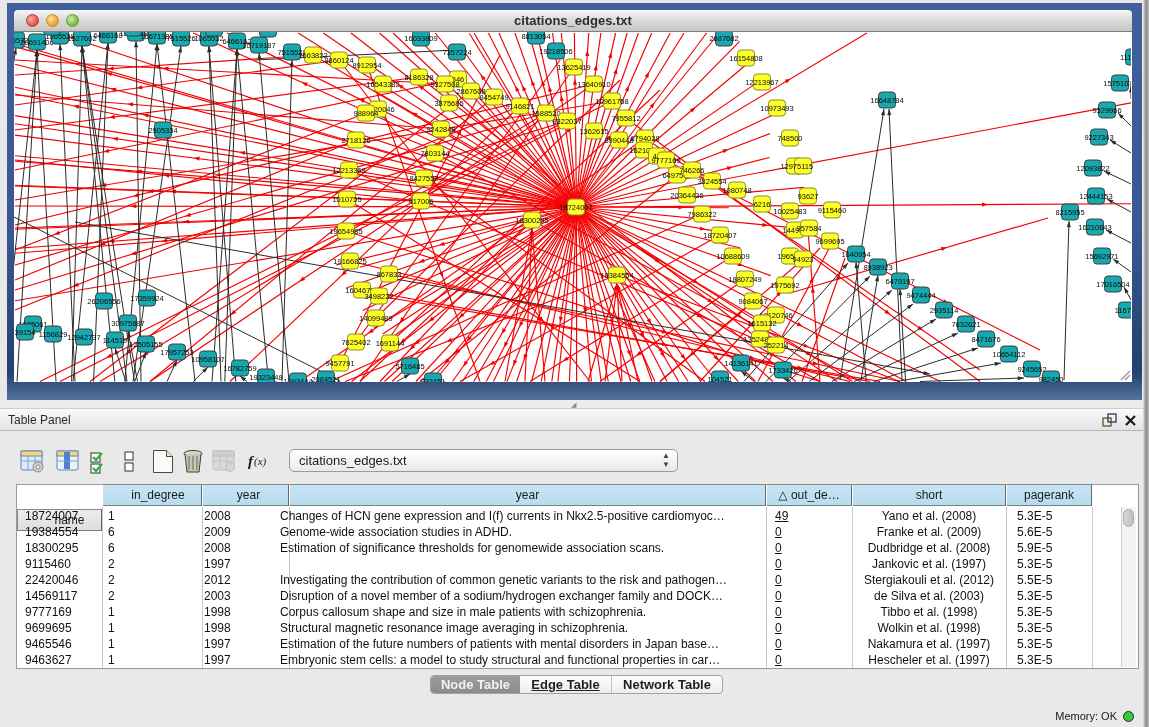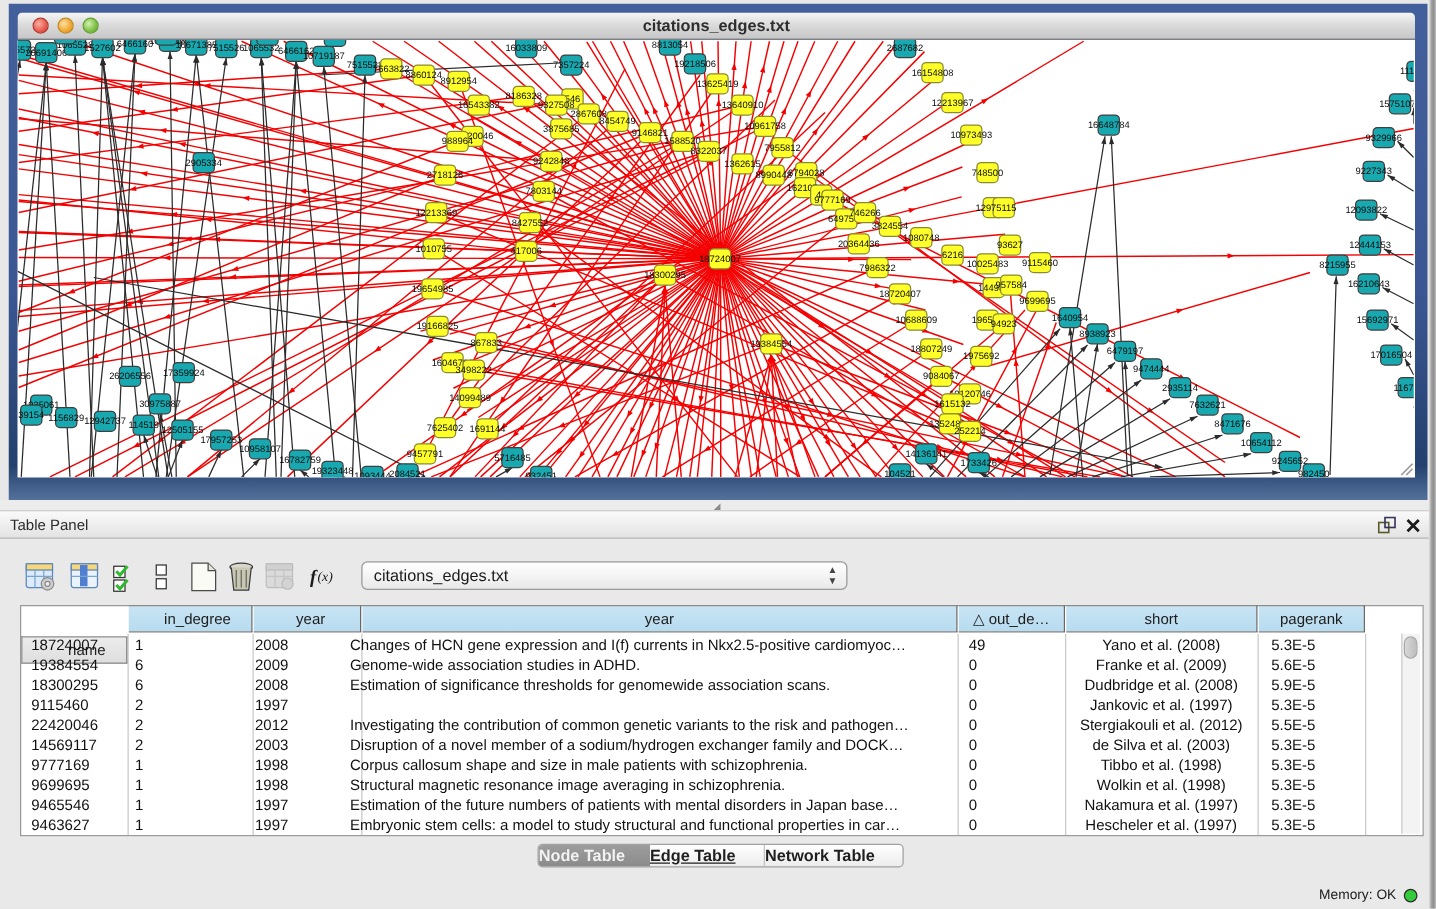--- a/index.html
+++ b/index.html
@@ -25,29 +25,29 @@
   background:#ffffff; border:1px solid #9a9a9a; }
 .hd { position:absolute; top:484px; height:22px; background:linear-gradient(#c8e4f4,#b7dcef);
   border-right:1px solid #686868; border-top:1px solid #8a8a8a; border-bottom:1px solid #7e7e7e;
   font-size:12px; color:#1c1c1c; text-align:center; line-height:21px; }
 .trow { position:absolute; left:17px; width:1100px; height:16px; font-size:12px; color:#111; }
 .trow span { position:absolute; top:1px; white-space:nowrap; overflow:hidden; }
 .c0 { left:8px; width:80px; }
 .c1 { left:91px; width:90px; }
 .c2 { left:187px; width:80px; }
 .c3 { left:263px; width:478px; }
-.c4 { left:758px; width:80px; }
+.c4 { left:758px; width:80px;text-decoration:underline; }
 .c5 { left:836px; width:152px; text-align:center; }
 .c6 { left:1000px; width:86px; }
 .vline { position:absolute; top:507px; height:161px; width:1px; background:#c9c9c9; }
 #sbtrack { position:absolute; left:1121px; top:507px; width:15px; height:160px; background:#f3f3f3; border-left:1px solid #cccccc; }
 #sbthumb { position:absolute; left:1123px; top:509px; width:11px; height:18px; background:linear-gradient(90deg,#d8d8d8,#bdbdbd); border:1px solid #a8a8a8; border-radius:6px; }
 #tabs { position:absolute; left:430px; top:675px; height:19px; border:1px solid #a2a2a2; border-radius:4px;
   background:linear-gradient(#ffffff,#ececec); font-size:13px; font-weight:bold; }
-#tabs span { display:inline-block; height:17px; line-height:17px; text-align:left; color:#1f1f1f; vertical-align:top; }
+#tabs span { display:inline-block; height:17px; line-height:17px; text-align:center; color:#1f1f1f; vertical-align:top; }
 #tabs .sel { background:linear-gradient(#9d9d9d,#8b8b8b); color:#f2f2f2; border-radius:3px 0 0 3px; }
 #mem { position:absolute; right:32px; top:710px; font-size:11px; color:#1a1a1a; }
 #memdot { position:absolute; right:15px; top:711px; width:11px; height:11px; border-radius:50%;
   background:#35c93c; border:1.5px solid #2c2c2c; }
 #redge { position:absolute; right:0; top:0; width:6px; height:727px; background:linear-gradient(90deg,#e6e6e6,#9b9b9b 40%,#8f8f8f 70%,#cdcdcd); }
 .icn { position:absolute; top:449px; }
 </style></head>
 <body>
 <div id="frame"></div>
 <div id="titlebar">

